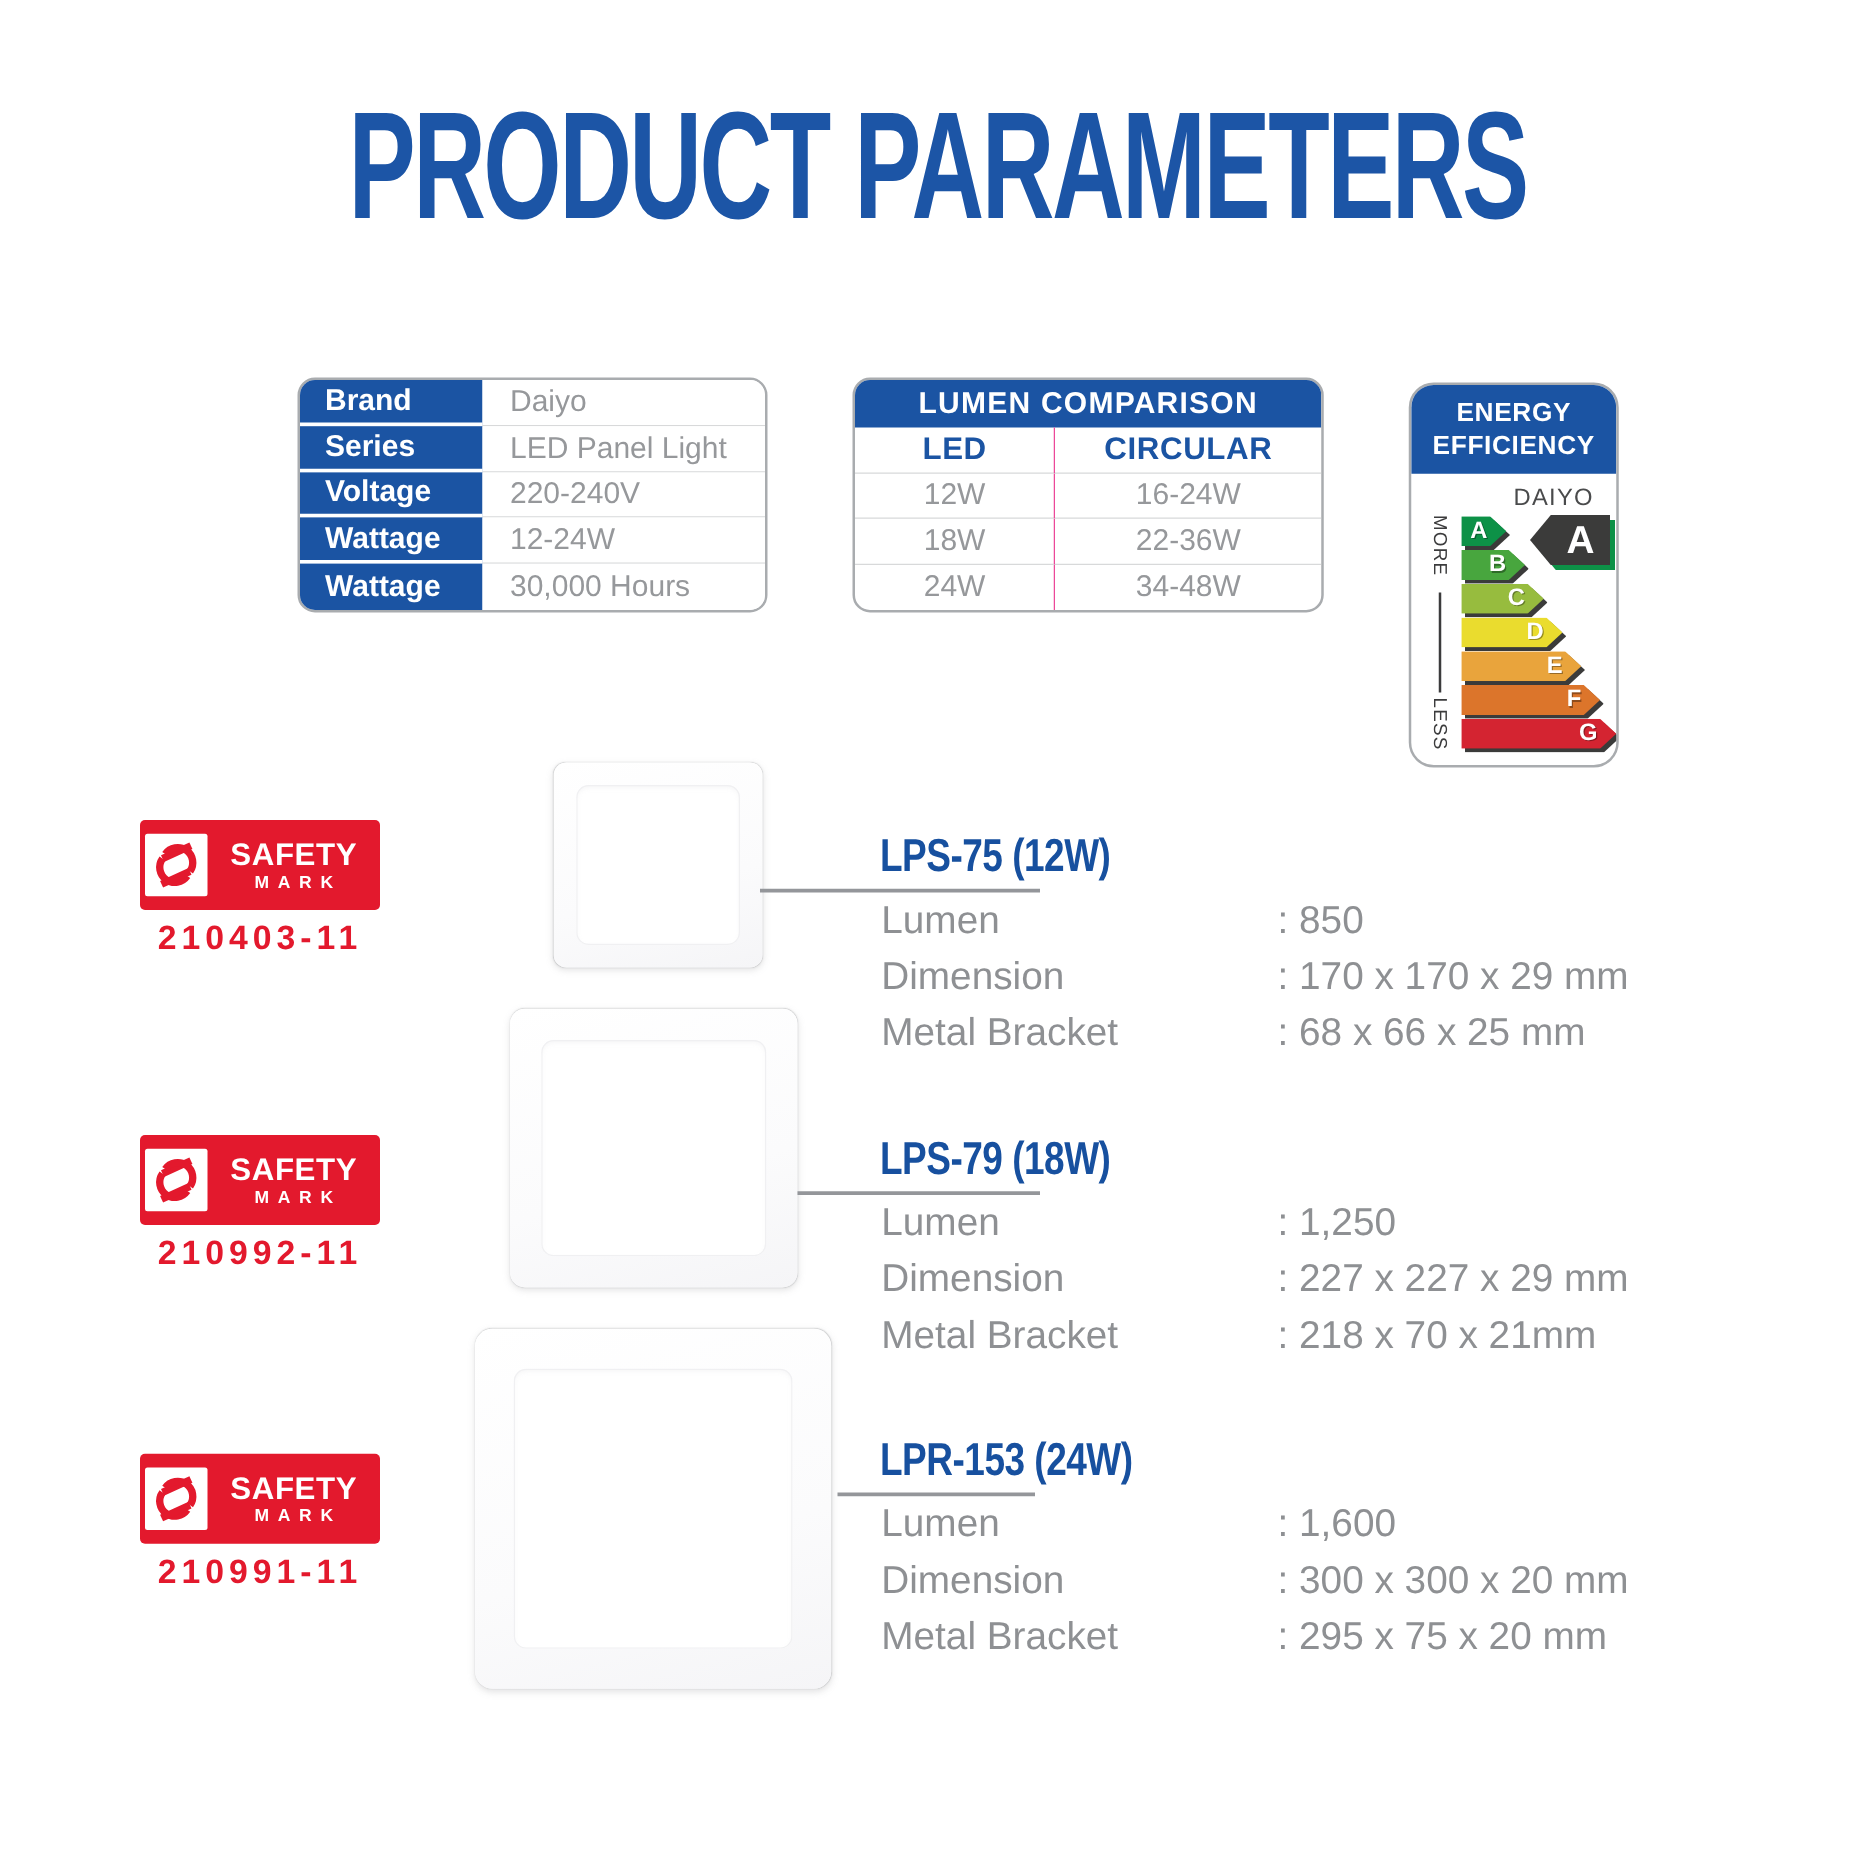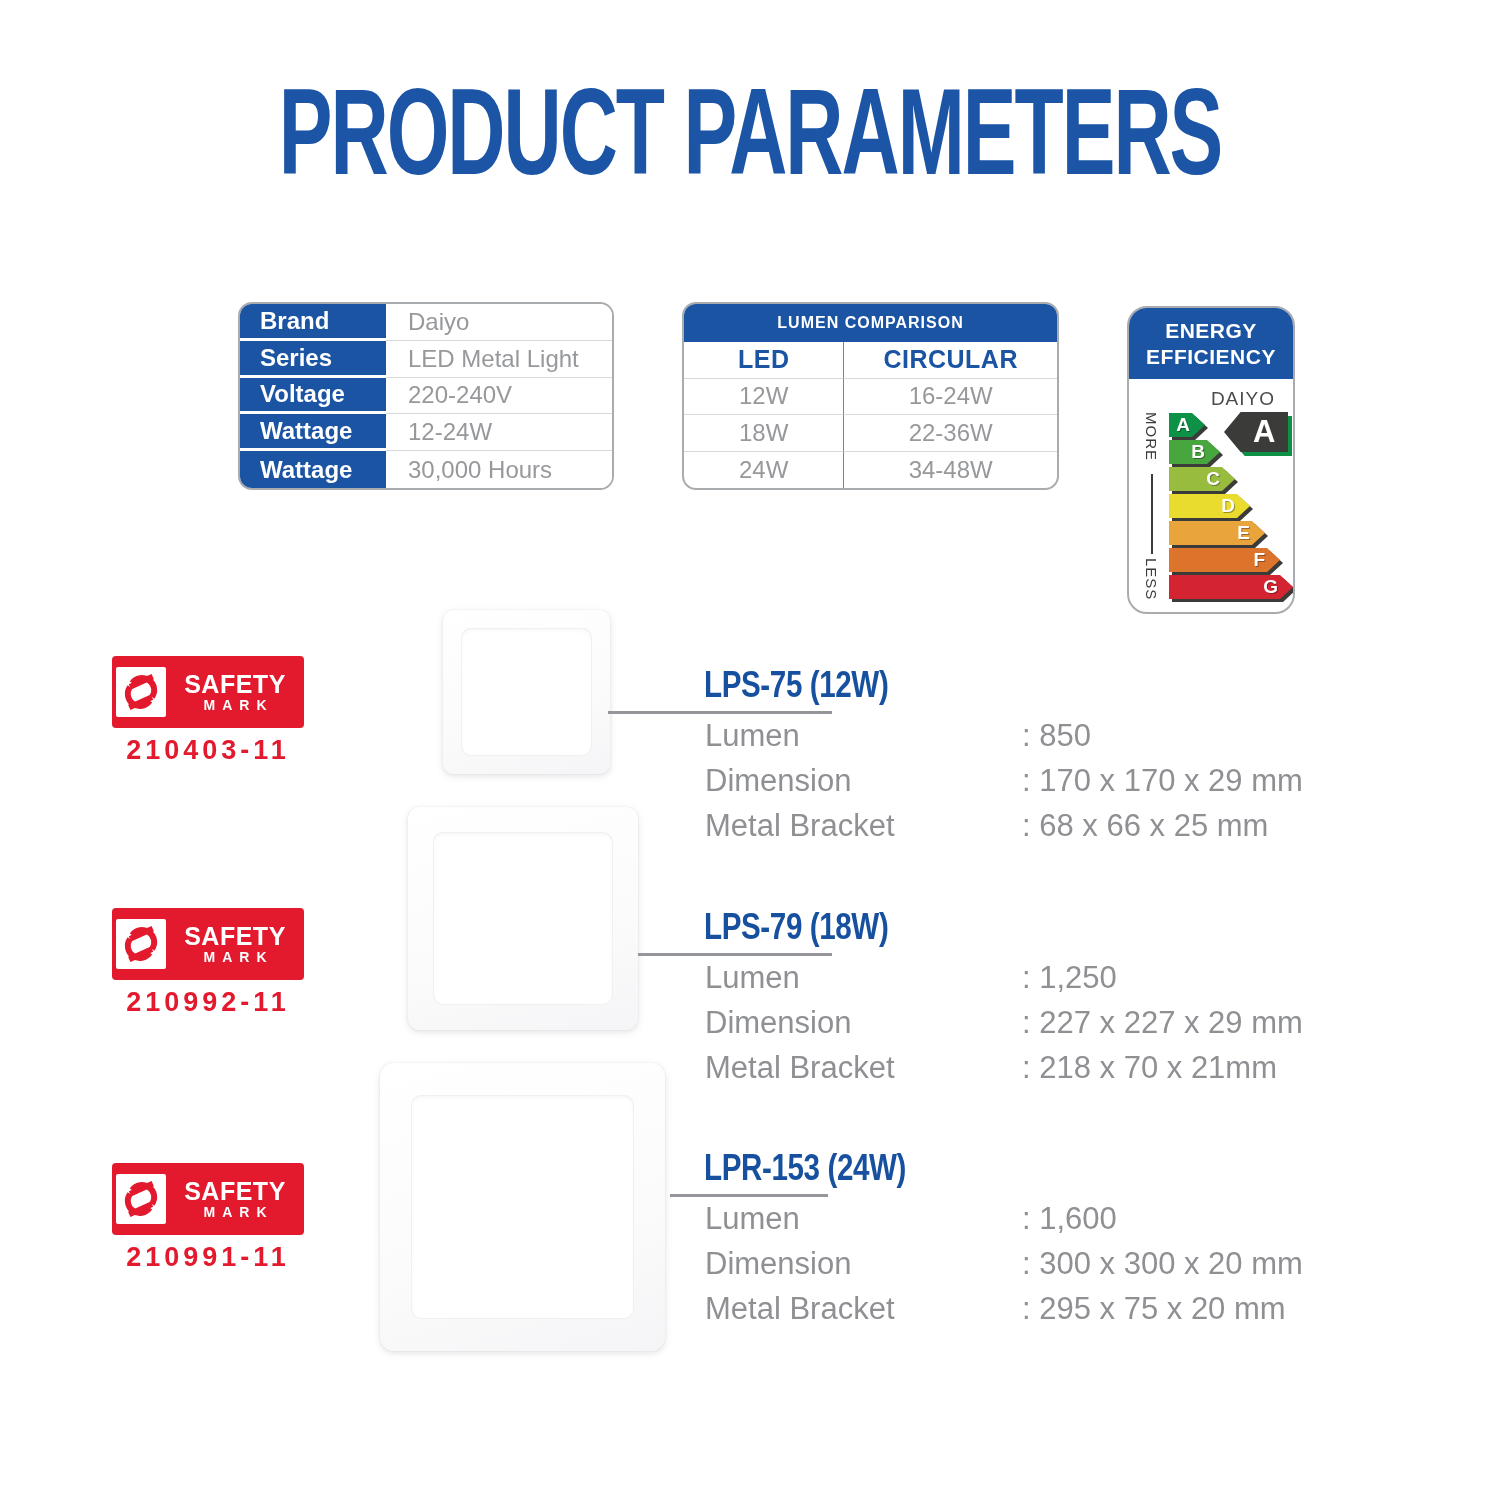--- a/index.html
+++ b/index.html
@@ -36,21 +36,21 @@
   }
   .spec-row:last-child .spec-value { border-bottom:none; }
 
   
   .lumen-table {
     position:absolute; left:682px; top:302px; width:377px; height:188px;
     border:2px solid #A9ACAF; border-radius:14px; overflow:hidden;
     display:flex; flex-direction:column; background:#fff;
   }
   .lumen-header {
-    height:38px; background:#1B54A3; color:#fff; font-weight:700; font-size:16px;
+    height:38px; background:#1B54A3; color:#fff; font-weight:700; font-size:24px;
     letter-spacing:1px; display:flex; align-items:center; justify-content:center;
   }
   .lumen-row { flex:1; display:flex; }
   .lumen-cell {
     display:flex; align-items:center; justify-content:center;
     font-size:24px; border-bottom:1px solid #D8D9DA;
   }
   .lumen-cell.c1 { width:43%; border-right:1px solid #ec4899; }
   .lumen-cell.c2 { width:57%; }
   .lumen-row:last-child .lumen-cell { border-bottom:none; }
@@ -149,21 +149,21 @@
     <span>PRODUCT PARAMETERS</span>
   </div>
 
   <div class="spec-table">
     <div class="spec-row">
       <div class="spec-label">Brand</div>
       <div class="spec-value">Daiyo</div>
     </div>
     <div class="spec-row">
       <div class="spec-label">Series</div>
-      <div class="spec-value">LED Metal Light</div>
+      <div class="spec-value">LED Panel Light</div>
     </div>
     <div class="spec-row">
       <div class="spec-label">Voltage</div>
       <div class="spec-value">220-240V</div>
     </div>
     <div class="spec-row">
       <div class="spec-label">Wattage</div>
       <div class="spec-value">12-24W</div>
     </div>
     <div class="spec-row">

